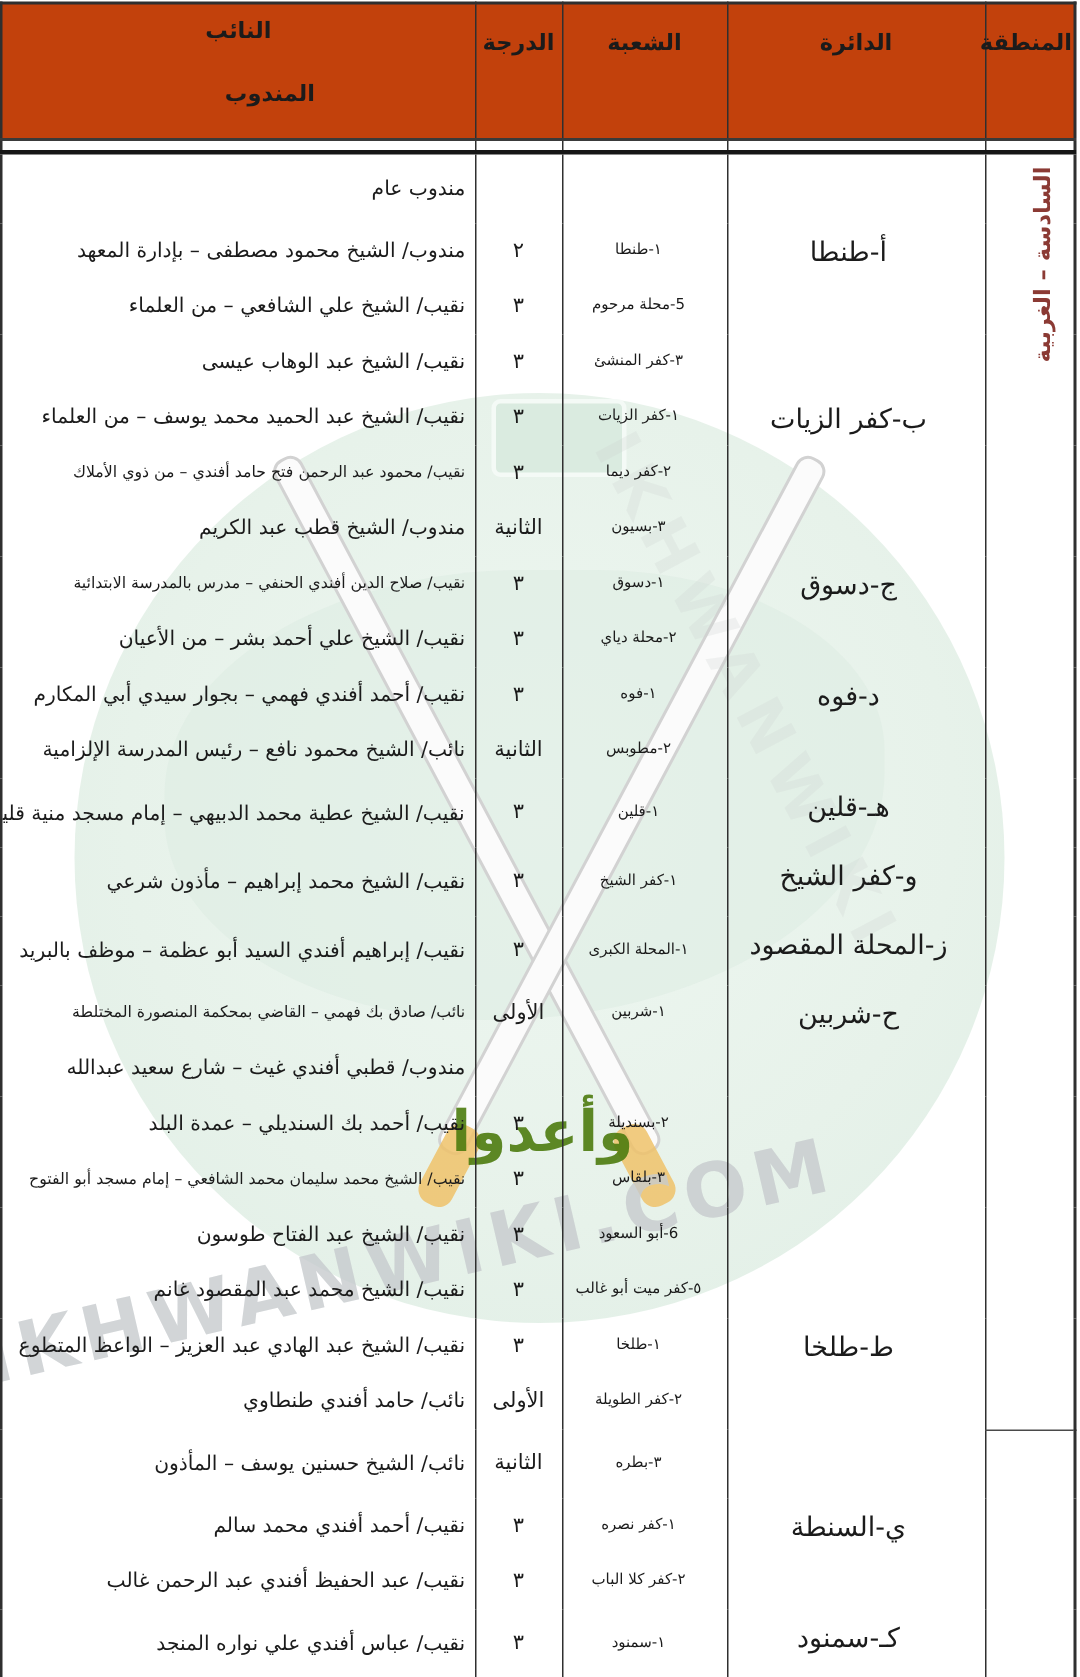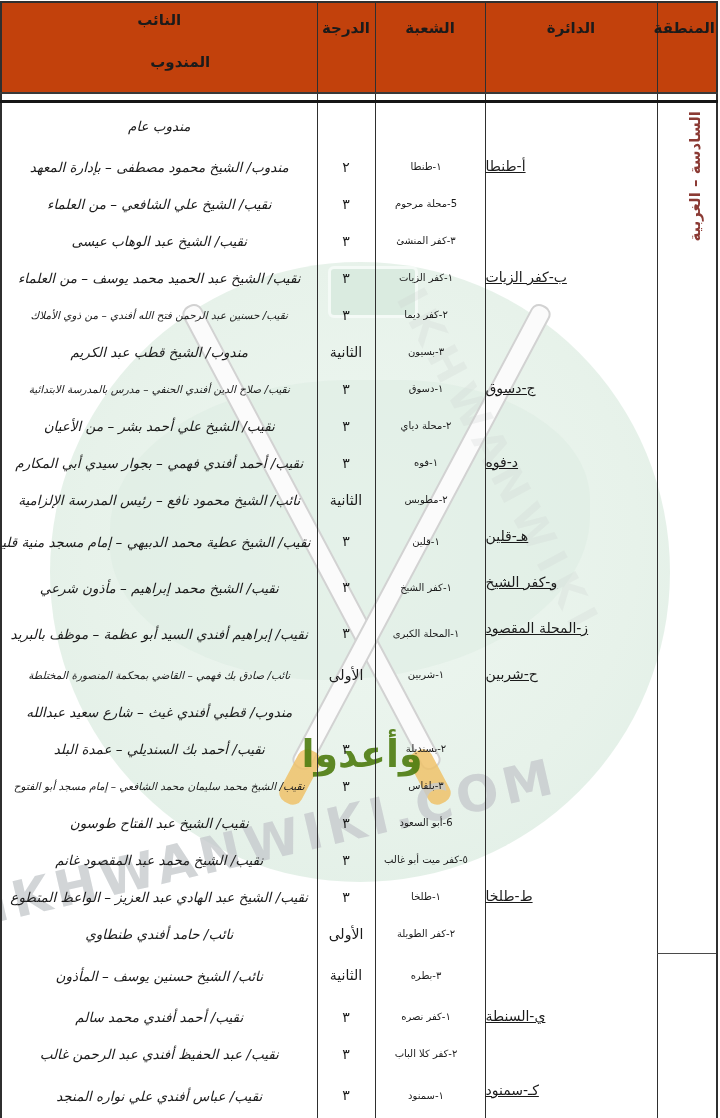--- a/index.html
+++ b/index.html
@@ -76,25 +76,25 @@
   thead tr.spacer td {
     height:6px; padding:0; border-left:1px solid #2f2f2f; border-right:1px solid #2f2f2f;
     border-bottom:3px solid #161616; background:transparent;
   }
 
   tbody td {
     border-left:1px solid #2f2f2f; border-right:1px solid #2f2f2f;
     height:37px; padding:0; vertical-align:middle;
     font-size:13.5px; line-height:1.25; background:transparent;
   }
-  td.deputy { text-align:center; padding:0 6px; white-space:nowrap; overflow:hidden;font-style:italic; }
+  td.deputy { text-align:right; padding:0 6px; white-space:nowrap; overflow:hidden; }
   td.deputy.small { font-size:10.5px; }
   td.degree { text-align:center; font-size:14px; }
   td.branch { text-align:center; padding-right:8px; font-size:10px; }
-  td.district { text-align:left; vertical-align:top; padding:9px 10px 0 0; font-size:14px;text-decoration:underline; }
+  td.district { text-align:center; vertical-align:top; padding:9px 10px 0 0; font-size:18px; }
   td.region { position:relative; }
   td.region.divided { border-bottom:1px solid #4a4a4a; }
   .region-rot {
     position:absolute; top:8px; right:30px; width:200px; height:26px;
     transform-origin:top right; transform:rotate(-90deg);
     text-align:right; white-space:nowrap;
     font-size:15px; font-weight:bold; color:#8b3a34; direction:rtl;
   }
 </style>
 </head>
@@ -170,21 +170,21 @@
         </tr>
         <tr>
           <td class="district" rowspan="3">ب-كفر الزيات</td>
           <td class="branch">١-كفر الزيات</td>
           <td class="degree">٣</td>
           <td class="deputy">نقيب/ الشيخ عبد الحميد محمد يوسف – من العلماء</td>
         </tr>
         <tr>
           <td class="branch">٢-كفر ديما</td>
           <td class="degree">٣</td>
-          <td class="deputy small">نقيب/ حسنين عبد الرحمن فتح الله أفندي – من ذوي الأملاك</td>
+          <td class="deputy small">نقيب/ محمود عبد الرحمن فتح حامد أفندي – من ذوي الأملاك</td>
         </tr>
         <tr>
           <td class="branch">٣-بسيون</td>
           <td class="degree">الثانية</td>
           <td class="deputy">مندوب/ الشيخ قطب عبد الكريم</td>
         </tr>
         <tr>
           <td class="district" rowspan="2">ج-دسوق</td>
           <td class="branch">١-دسوق</td>
           <td class="degree">٣</td>

